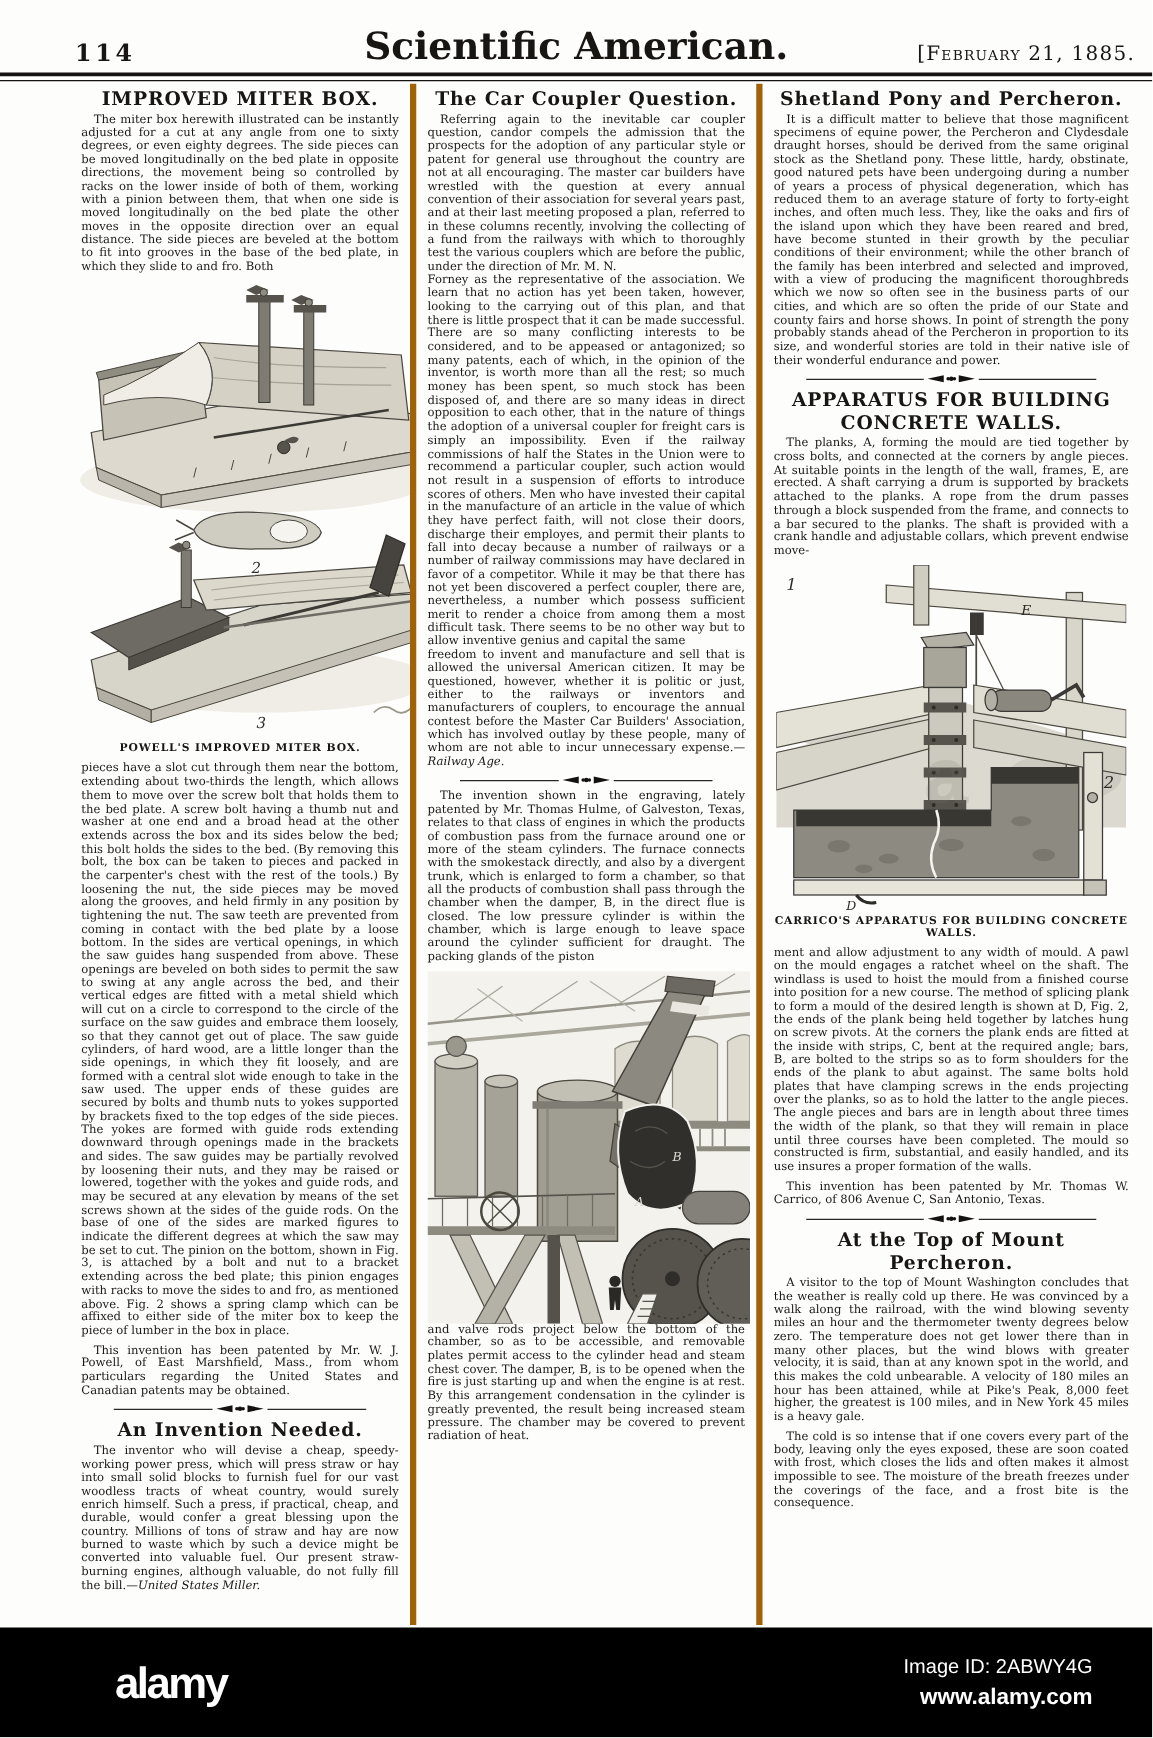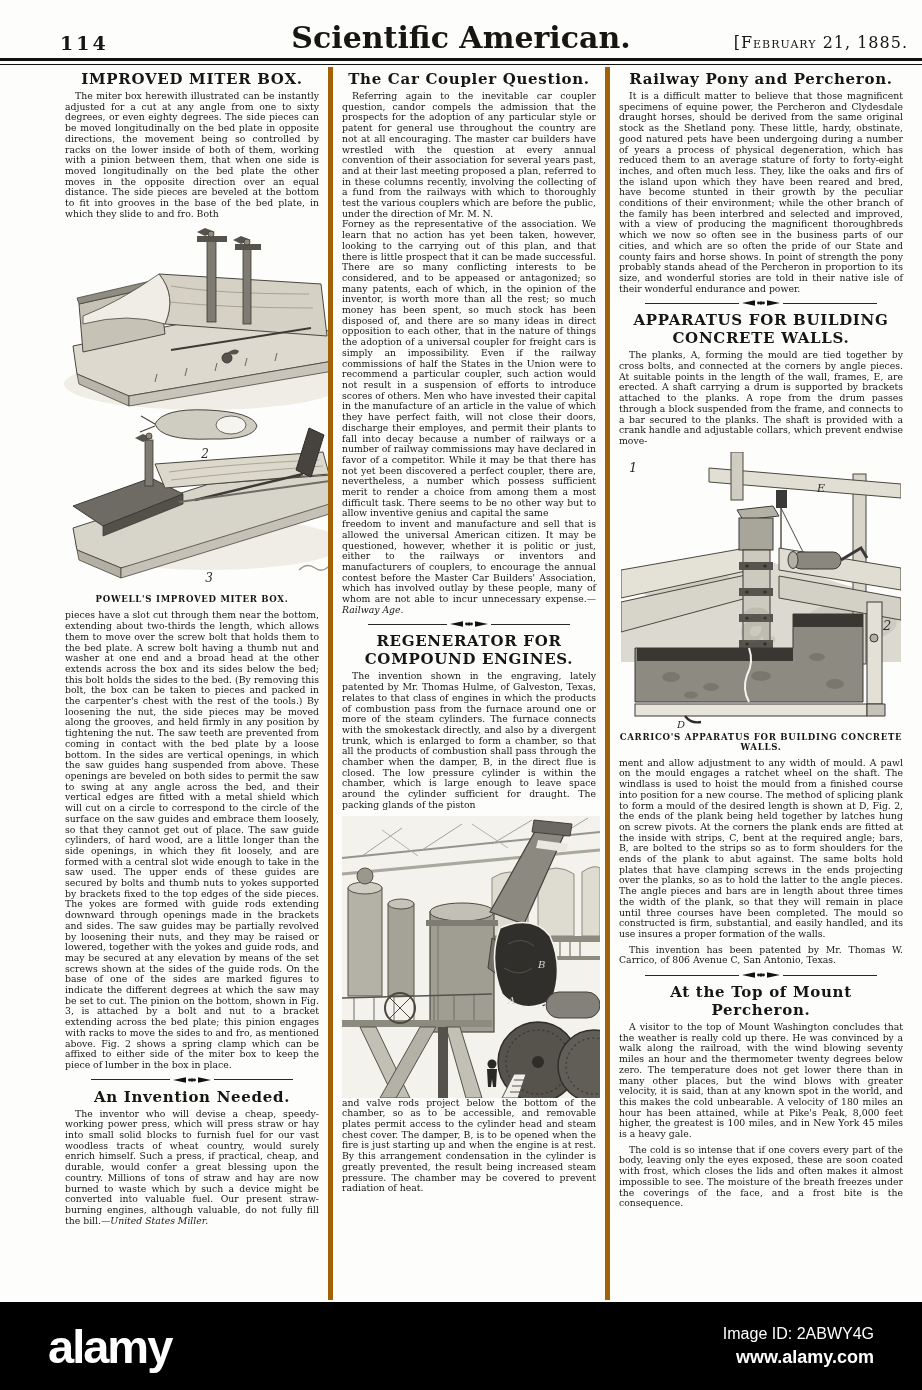--- a/index.html
+++ b/index.html
@@ -37,21 +37,21 @@
   .figure svg { display:block; margin:0 auto; }
   .miter-figure { width:298px; margin:2px -32px 0 -6px; position:relative; z-index:3; background:#fdfdfb; }
   .fig-caption { font-size:8.6px; font-weight:bold; text-align:center;
     letter-spacing:0.7px; margin:2px 0 6px; }
   .svg-label { font-family:"DejaVu Serif", serif; font-style:italic; fill:#2e2c29; }
   
   .alamy-bar { position:absolute; left:0; right:0; bottom:0; height:88px; background:#000;
     display:flex; align-items:center; justify-content:space-between;
     padding:0 48px 0 48px; box-sizing:border-box;
     font-family:"Liberation Sans", sans-serif; color:#fff; }
-  .alamy-logo { font-size:47px; font-weight:bold; letter-spacing:-2px; line-height:1; }
+  .alamy-logo { font-size:35px; font-weight:bold; letter-spacing:-2px; line-height:1;margin-left:44px; }
   .alamy-meta { text-align:right; }
   .alamy-id { font-size:16px; margin-bottom:4px; }
   .alamy-url { font-size:18px; font-weight:bold; }
 </style>
 </head>
 <body>
 
 <div class="page">
 
   <div class="page-number">114</div>
@@ -123,20 +123,21 @@
           <path d="M250,204 l15,7 l-13,42 l-15,-7 z" fill="#47443f" stroke="#2e2c27" stroke-width="1"></path>
           <line x1="244" y1="250" x2="136" y2="276" stroke="#3c3a34" stroke-width="2.4"></line>
           <line x1="120" y1="278" x2="278" y2="256" stroke="#6e6b64" stroke-width="2"></line>
           <text class="svg-label" x="150" y="358" font-size="12" text-anchor="middle">3</text>
           <path d="M240,346 q8,-8 16,-2 q8,6 16,-4 q6,-6 12,0" stroke="#9b978b" stroke-width="1.4" fill="none"></path>
         </svg>
       </div>
       <div class="fig-caption">POWELL'S IMPROVED MITER BOX.</div>
 
       <p class="body-text no-indent">pieces have a slot cut through them near the bottom, extending about two-thirds the length, which allows them to move over the screw bolt that holds them to the bed plate. A screw bolt having a thumb nut and washer at one end and a broad head at the other extends across the box and its sides below the bed; this bolt holds the sides to the bed. (By removing this bolt, the box can be taken to pieces and packed in the carpenter's chest with the rest of the tools.) By loosening the nut, the side pieces may be moved along the grooves, and held firmly in any position by tightening the nut. The saw teeth are prevented from coming in contact with the bed plate by a loose bottom. In the sides are vertical openings, in which the saw guides hang suspended from above. These openings are beveled on both sides to permit the saw to swing at any angle across the bed, and their vertical edges are fitted with a metal shield which will cut on a circle to correspond to the circle of the surface on the saw guides and embrace them loosely, so that they cannot get out of place. The saw guide cylinders, of hard wood, are a little longer than the side openings, in which they fit loosely, and are formed with a central slot wide enough to take in the saw used. The upper ends of these guides are secured by bolts and thumb nuts to yokes supported by brackets fixed to the top edges of the side pieces. The yokes are formed with guide rods extending downward through openings made in the brackets and sides. The saw guides may be partially revolved by loosening their nuts, and they may be raised or lowered, together with the yokes and guide rods, and may be secured at any elevation by means of the set screws shown at the sides of the guide rods. On the base of one of the sides are marked figures to indicate the different degrees at which the saw may be set to cut. The pinion on the bottom, shown in Fig. 3, is attached by a bolt and nut to a bracket extending across the bed plate; this pinion engages with racks to move the sides to and fro, as mentioned above. Fig. 2 shows a spring clamp which can be affixed to either side of the miter box to keep the piece of lumber in the box in place.</p>
+      <p class="body-text">This invention has been patented by Mr. W. J. Powell, of East Marshfield, Mass., from whom particulars regarding the United States and Canadian patents may be obtained.</p>
 
       <div class="divider">
         <svg width="38" height="8" viewBox="0 0 38 8">
             <polygon points="0,4 13,1.2 13,6.8" fill="#141210"></polygon>
             <circle cx="16.5" cy="4" r="1.4" fill="#141210"></circle>
             <circle cx="19" cy="4" r="1.8" fill="#141210"></circle>
             <circle cx="21.5" cy="4" r="1.4" fill="#141210"></circle>
             <polygon points="38,4 25,1.2 25,6.8" fill="#141210"></polygon>
           </svg>
       </div>
@@ -154,21 +155,20 @@
       <div class="divider">
         <svg width="38" height="8" viewBox="0 0 38 8">
             <polygon points="0,4 13,1.2 13,6.8" fill="#141210"></polygon>
             <circle cx="16.5" cy="4" r="1.4" fill="#141210"></circle>
             <circle cx="19" cy="4" r="1.8" fill="#141210"></circle>
             <circle cx="21.5" cy="4" r="1.4" fill="#141210"></circle>
             <polygon points="38,4 25,1.2 25,6.8" fill="#141210"></polygon>
           </svg>
       </div>
 
-      <h3 class="art-title">REGENERATOR FOR COMPOUND ENGINES.</h3>
       <p class="body-text">The invention shown in the engraving, lately patented by Mr. Thomas Hulme, of Galveston, Texas, relates to that class of engines in which the products of combustion pass from the furnace around one or more of the steam cylinders. The furnace connects with the smokestack directly, and also by a divergent trunk, which is enlarged to form a chamber, so that all the products of combustion shall pass through the chamber when the damper, B, in the direct flue is closed. The low pressure cylinder is within the chamber, which is large enough to leave space around the cylinder sufficient for draught. The packing glands of the piston</p>
 
       <div class="figure">
         <svg width="258" height="282" viewBox="0 0 258 282">
           <rect x="0" y="0" width="258" height="282" fill="#f3f2ed"></rect>
 
           <line x1="0" y1="42" x2="258" y2="16" stroke="#97948a" stroke-width="2"></line>
           <line x1="0" y1="58" x2="258" y2="34" stroke="#aaa79c" stroke-width="3"></line>
           <line x1="20" y1="40" x2="60" y2="12" stroke="#a5a297" stroke-width="1"></line>
           <line x1="80" y1="34" x2="120" y2="8" stroke="#a5a297" stroke-width="1"></line>
@@ -256,21 +256,21 @@
               <line x1="170" y1="270" x2="180" y2="270"></line>
               <line x1="168" y1="276" x2="178" y2="276"></line>
             </g>
         </svg>
       </div>
 
       <p class="body-text no-indent">and valve rods project below the bottom of the chamber, so as to be accessible, and removable plates permit access to the cylinder head and steam chest cover. The damper, B, is to be opened when the fire is just starting up and when the engine is at rest. By this arrangement condensation in the cylinder is greatly prevented, the result being increased steam pressure. The chamber may be covered to prevent radiation of heat.</p>
     </section>
 
     <section class="col">
-      <h3 class="art-title">Railway Pony and Percheron.</h3>
+      <h3 class="art-title">Shetland Pony and Percheron.</h3>
       <p class="body-text">It is a difficult matter to believe that those magnificent specimens of equine power, the Percheron and Clydesdale draught horses, should be derived from the same original stock as the Shetland pony. These little, hardy, obstinate, good natured pets have been undergoing during a number of years a process of physical degeneration, which has reduced them to an average stature of forty to forty-eight inches, and often much less. They, like the oaks and firs of the island upon which they have been reared and bred, have become stunted in their growth by the peculiar conditions of their environment; while the other branch of the family has been interbred and selected and improved, with a view of producing the magnificent thoroughbreds which we now so often see in the business parts of our cities, and which are so often the pride of our State and county fairs and horse shows. In point of strength the pony probably stands ahead of the Percheron in proportion to its size, and wonderful stories are told in their native isle of their wonderful endurance and power.</p>
 
       <div class="divider">
         <svg width="38" height="8" viewBox="0 0 38 8">
             <polygon points="0,4 13,1.2 13,6.8" fill="#141210"></polygon>
             <circle cx="16.5" cy="4" r="1.4" fill="#141210"></circle>
             <circle cx="19" cy="4" r="1.8" fill="#141210"></circle>
             <circle cx="21.5" cy="4" r="1.4" fill="#141210"></circle>
             <polygon points="38,4 25,1.2 25,6.8" fill="#141210"></polygon>
           </svg>

